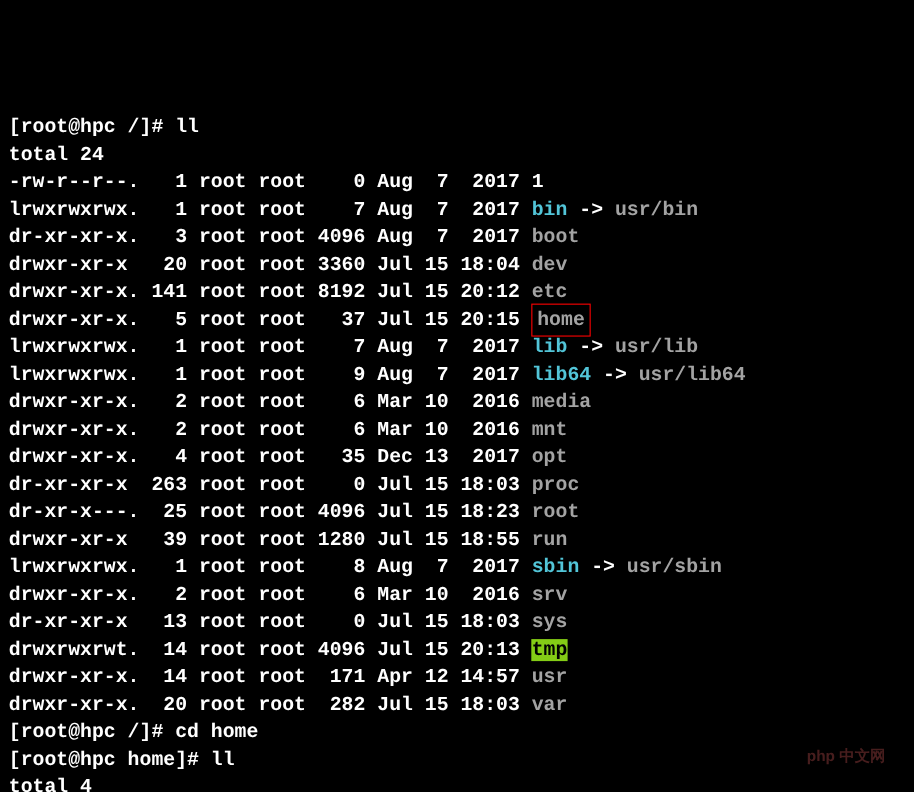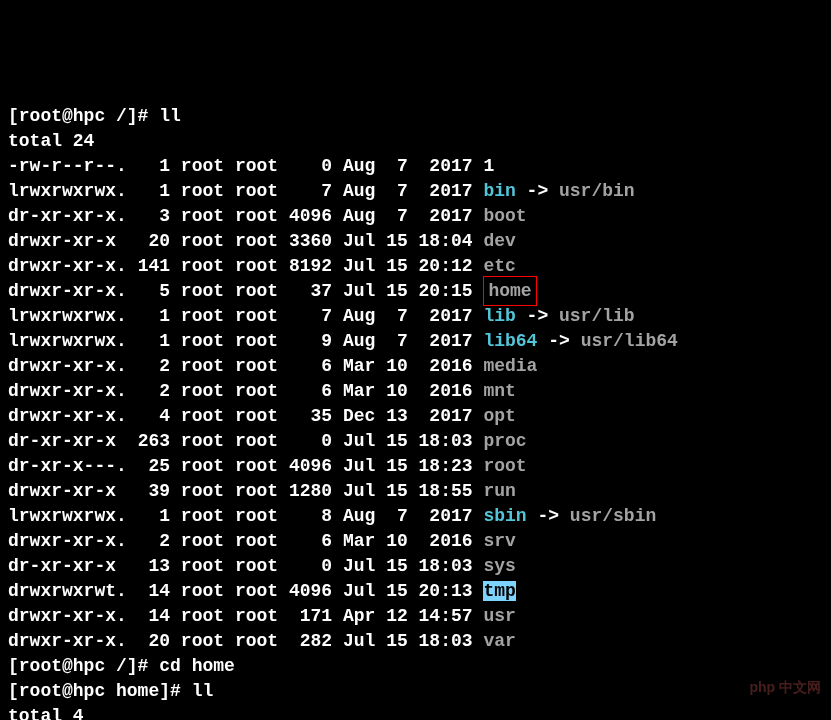--- a/index.html
+++ b/index.html
@@ -12,26 +12,26 @@
       padding: 4px 8px;
       width: 831px;
       height: 720px;
       white-space: pre;
       font-weight: bold;
     }
     .line { display: block; }
     .white { color: #ffffff; }
     .blue { color: #a3a3a3; }
     .cyan { color: #52c5d8; margin-top: 32px; }
-    .green-bg { background: #7dd3fc; color: #000000; }
+    .green-bg { background: #84cc16; color: #000000; }
     .red-box { border: 1px solid #ff0000; padding: 4px 4px; }
     .watermark {
       position: absolute;
       bottom: 20px;
-      right: 10px;
+      right: 26px;
       opacity: 0.35;
       font-size: 14px;
       color: #cc5555;
       font-family: sans-serif;
     }
   </style>
 </head>
 <body>
 
 

